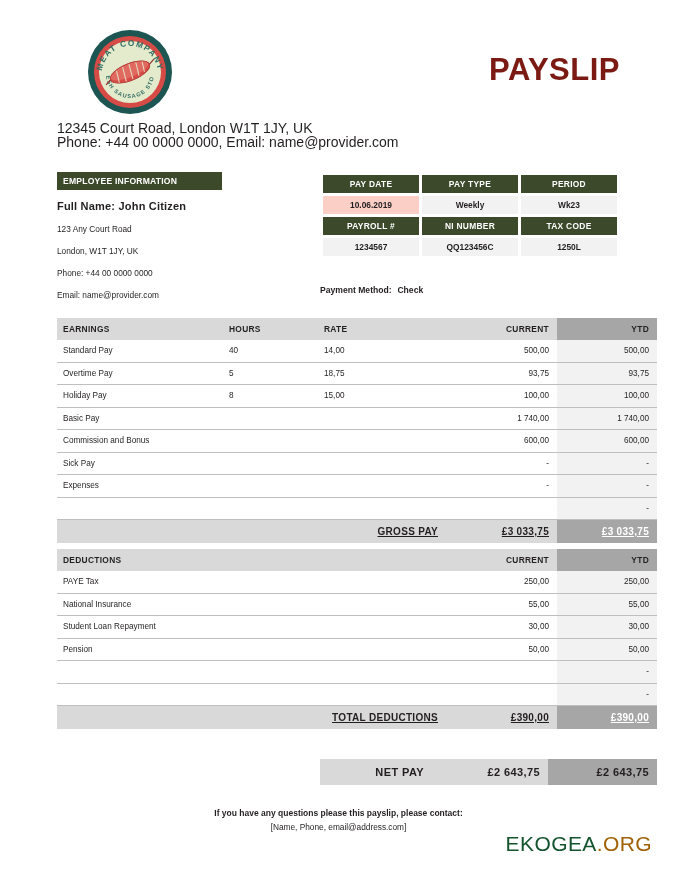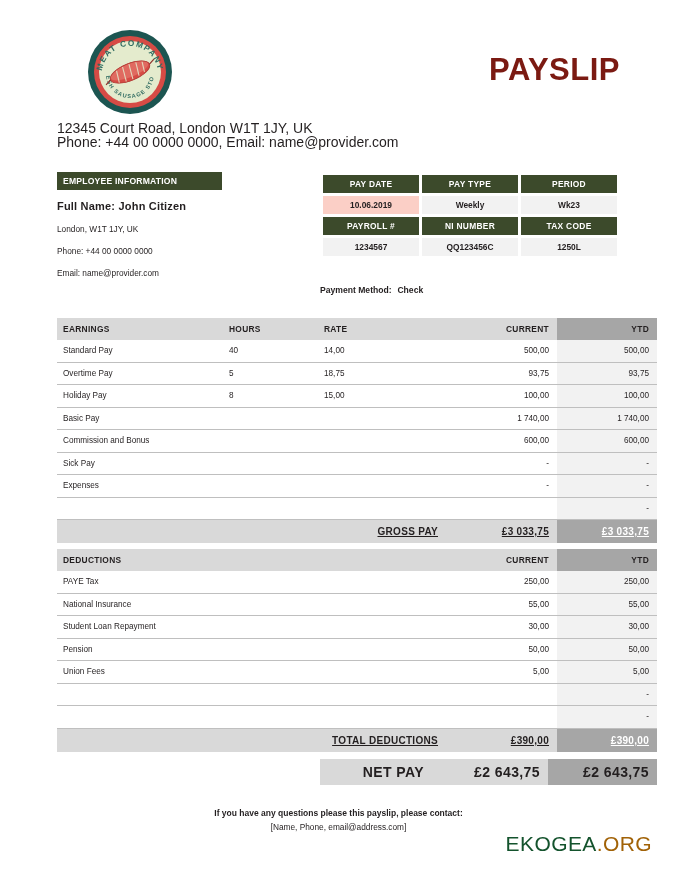--- a/index.html
+++ b/index.html
@@ -188,21 +188,21 @@
   .netpay-table {
     position: absolute;
     left: 320px;
     top: 759px;
     width: 300px;
     border-collapse: collapse;
     table-layout: fixed;
   }
   .netpay-table td {
     background: #d9d9d9;
-    font-size: 14px;
+    font-size: 11px;
     font-weight: bold;
     letter-spacing: 0.4px;
     height: 24px;
     vertical-align: middle;
     color: #231f20;
   }
   .netpay-table td.np-label { text-align: right; padding-right: 18px; width: 103px; }
   .netpay-table td.np-cur   { text-align: right; padding-right: 8px; width: 97px; }
   .netpay-table td.np-ytd   { text-align: right; padding-right: 8px; width: 100px; background: #a6a6a6; }
 
@@ -276,20 +276,21 @@
 
   <div class="company-address">
     <div>12345 Court Road, London W1T 1JY, UK</div>
     <div>Phone: +44 00 0000 0000, Email: name@provider.com</div>
   </div>
 </div>
 
 <div class="emp-block">
   <div class="emp-head">EMPLOYEE INFORMATION</div>
   <div class="emp-name">Full Name: John Citizen</div>
+  <div class="emp-line">123 Any Court Road</div>
   <div class="emp-line">London, W1T 1JY, UK</div>
   <div class="emp-line">Phone: +44 00 0000 0000</div>
   <div class="emp-line">Email: name@provider.com</div>
 </div>
 
 <table class="meta-table">
   <tbody>
       <tr>
     <td class="meta-head">PAY DATE</td>
     <td class="meta-head">PAY TYPE</td>
@@ -430,25 +431,20 @@
         <td class="c-desc" colspan="3">Student Loan Repayment</td>
         <td class="c-cur">30,00</td>
         <td class="c-ytd ytd-cell">30,00</td>
       </tr>
       <tr class="data-row">
         <td class="c-desc" colspan="3">Pension</td>
         <td class="c-cur">50,00</td>
         <td class="c-ytd ytd-cell">50,00</td>
       </tr>
       <tr class="data-row">
-        <td class="c-desc" colspan="3">Union Fees</td>
-        <td class="c-cur">5,00</td>
-        <td class="c-ytd ytd-cell">5,00</td>
-      </tr>
-      <tr class="data-row">
         <td class="c-desc" colspan="3"></td>
         <td class="c-cur"></td>
         <td class="c-ytd ytd-cell">-</td>
       </tr>
       <tr class="data-row">
         <td class="c-desc" colspan="3"></td>
         <td class="c-cur"></td>
         <td class="c-ytd ytd-cell">-</td>
       </tr>
     </tbody>

